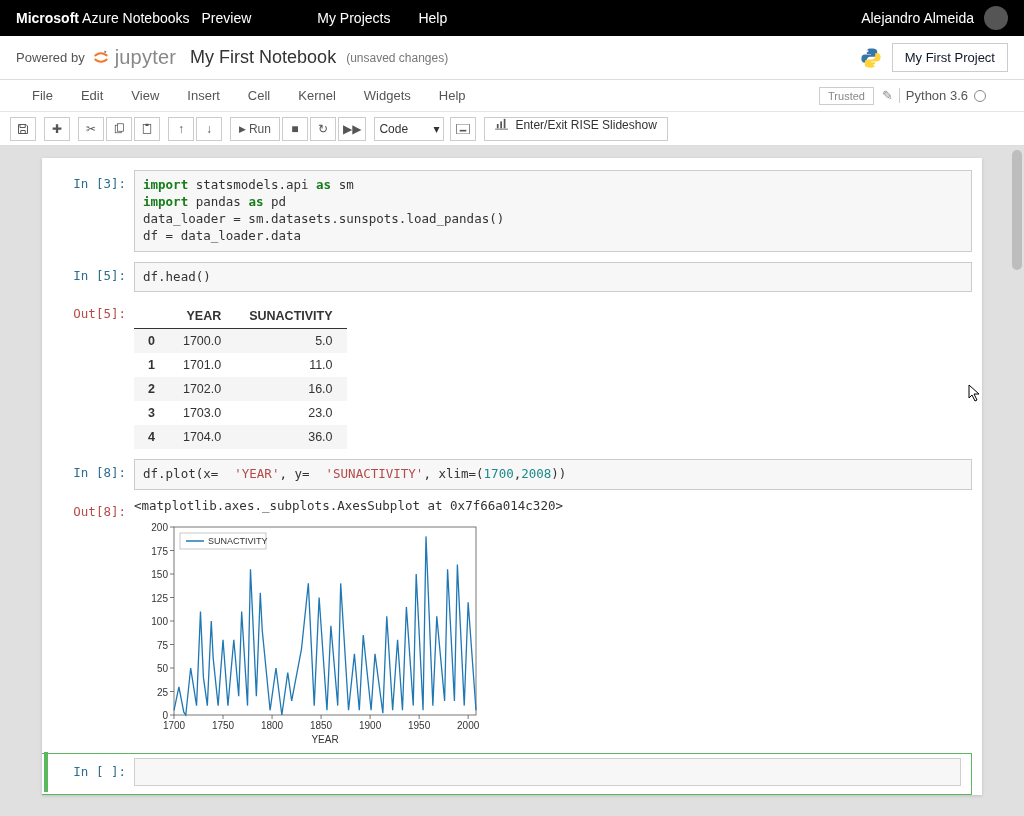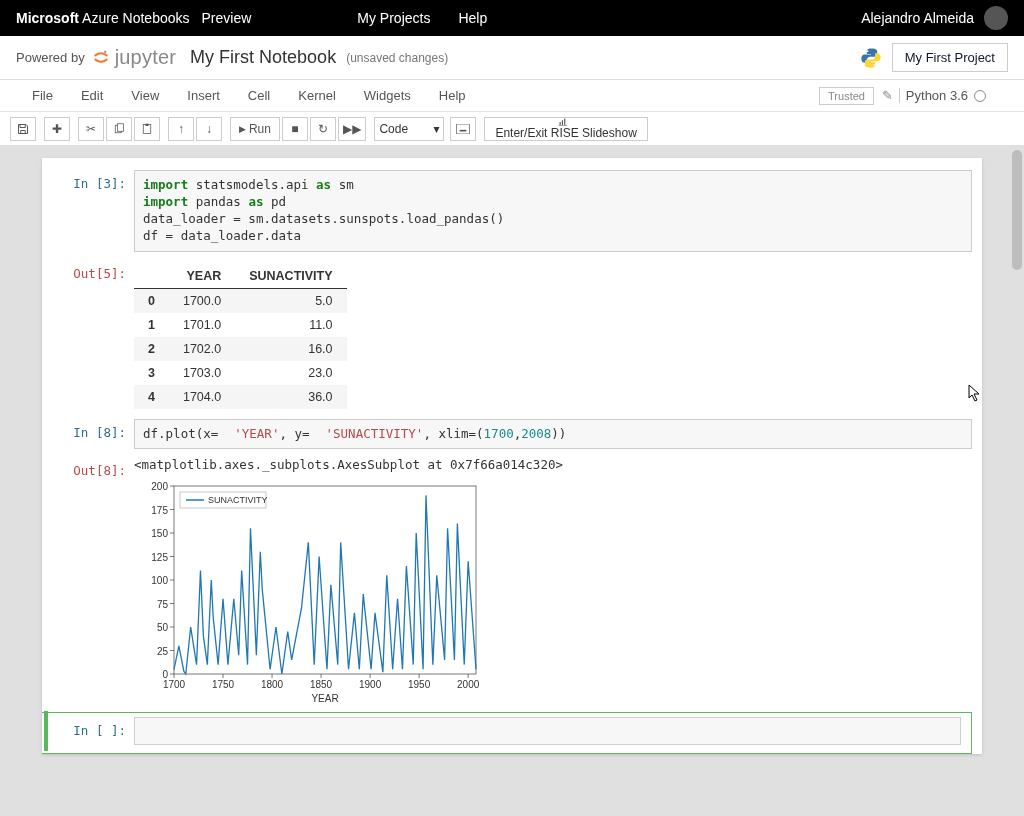--- a/index.html
+++ b/index.html
@@ -68,21 +68,21 @@
     display:flex; align-items:center; justify-content:center; cursor:pointer; font-size:12px; color:#555;
     padding:0 4px;
   }
   .tbgroup { display:flex; margin-right:6px; }
   .tbtn.run { padding:0 8px; }
   .celltype-sel {
     border:1px solid #ccc; height:24px; width:70px; font-size:12px; padding:0 4px; margin-right:6px;
     display:flex; align-items:center; justify-content:space-between; cursor:pointer; background:#fff;gap:18px;
   }
   .rise-btn {
-    border:1px solid #ccc; height:24px; padding:0 10px; font-size:12px; display:flex; align-items:center; cursor:pointer; background:#fff;flex-direction:column;
+    border:1px solid #ccc; height:24px; padding:0 10px; font-size:12px; display:flex; align-items:flex-start; cursor:pointer; background:#fff;
   }
 
   .page-area {
     background:#e0e0e0; height:calc(816px - 36px - 38px - 32px - 34px);
     overflow:auto; position:relative;
   }
   .scrollbar-fake {
     position:absolute; right:2px; top:4px; width:10px; height:120px; background:#bdbdbd; border-radius:5px;
   }
   .notebook {
@@ -120,21 +120,21 @@
     border:1px solid #cfcfcf; height:28px; background:#f7f7f7;
   }
   .cell.selected { border:1px solid #5cb85c; border-left-width:0; margin:0 10px 10px 0; padding-top:4px;}
 </style>
 </head>
 <body>
 
 <div class="top-bar">
   <span class="brand"><b>Microsoft</b><span> Azure Notebooks</span></span>
   <span class="top-link" style="margin-left:12px;">Preview</span>
-  <span class="top-link" style="margin-left:106px;">My Projects</span>
+  <span class="top-link" style="margin-left:66px;">My Projects</span>
   <span class="top-link">Help</span>
   <span class="spacer"></span>
   <span class="user">Alejandro Almeida</span>
   <span class="avatar"></span>
 </div>
 
 <div class="header-band">
   <span class="powered">Powered by</span>
   <span class="jupyter-logo">
     <svg class="jupyter-ring" viewBox="0 0 24 24">
@@ -263,20 +263,26 @@
     <div class="cell">
       <div class="prompt in">In [3]:</div>
       <div class="cell-body">
           <div class="code-box" id="code1"><span class="kw-green">import</span> statsmodels.api <span class="kw-bold">as</span> sm
 <span class="kw-green">import</span> pandas <span class="kw-bold">as</span> pd
 data_loader = sm.datasets.sunspots.load_pandas()
 df = data_loader.data</div>
         </div>
     </div>
 
+    <div class="cell">
+      <div class="prompt in">In [5]:</div>
+      <div class="cell-body">
+          <div class="code-box" id="code2">df.head()</div>
+        </div>
+    </div>
     <div class="cell" style="padding-top:0;">
       <div class="prompt out">Out[5]:</div>
       <div class="cell-body">
         <table class="out-tbl">
           <thead>
               <tr id="thdr">
                 <th></th>
                 <th>YEAR</th>
                 <th>SUNACTIVITY</th>
               </tr>

